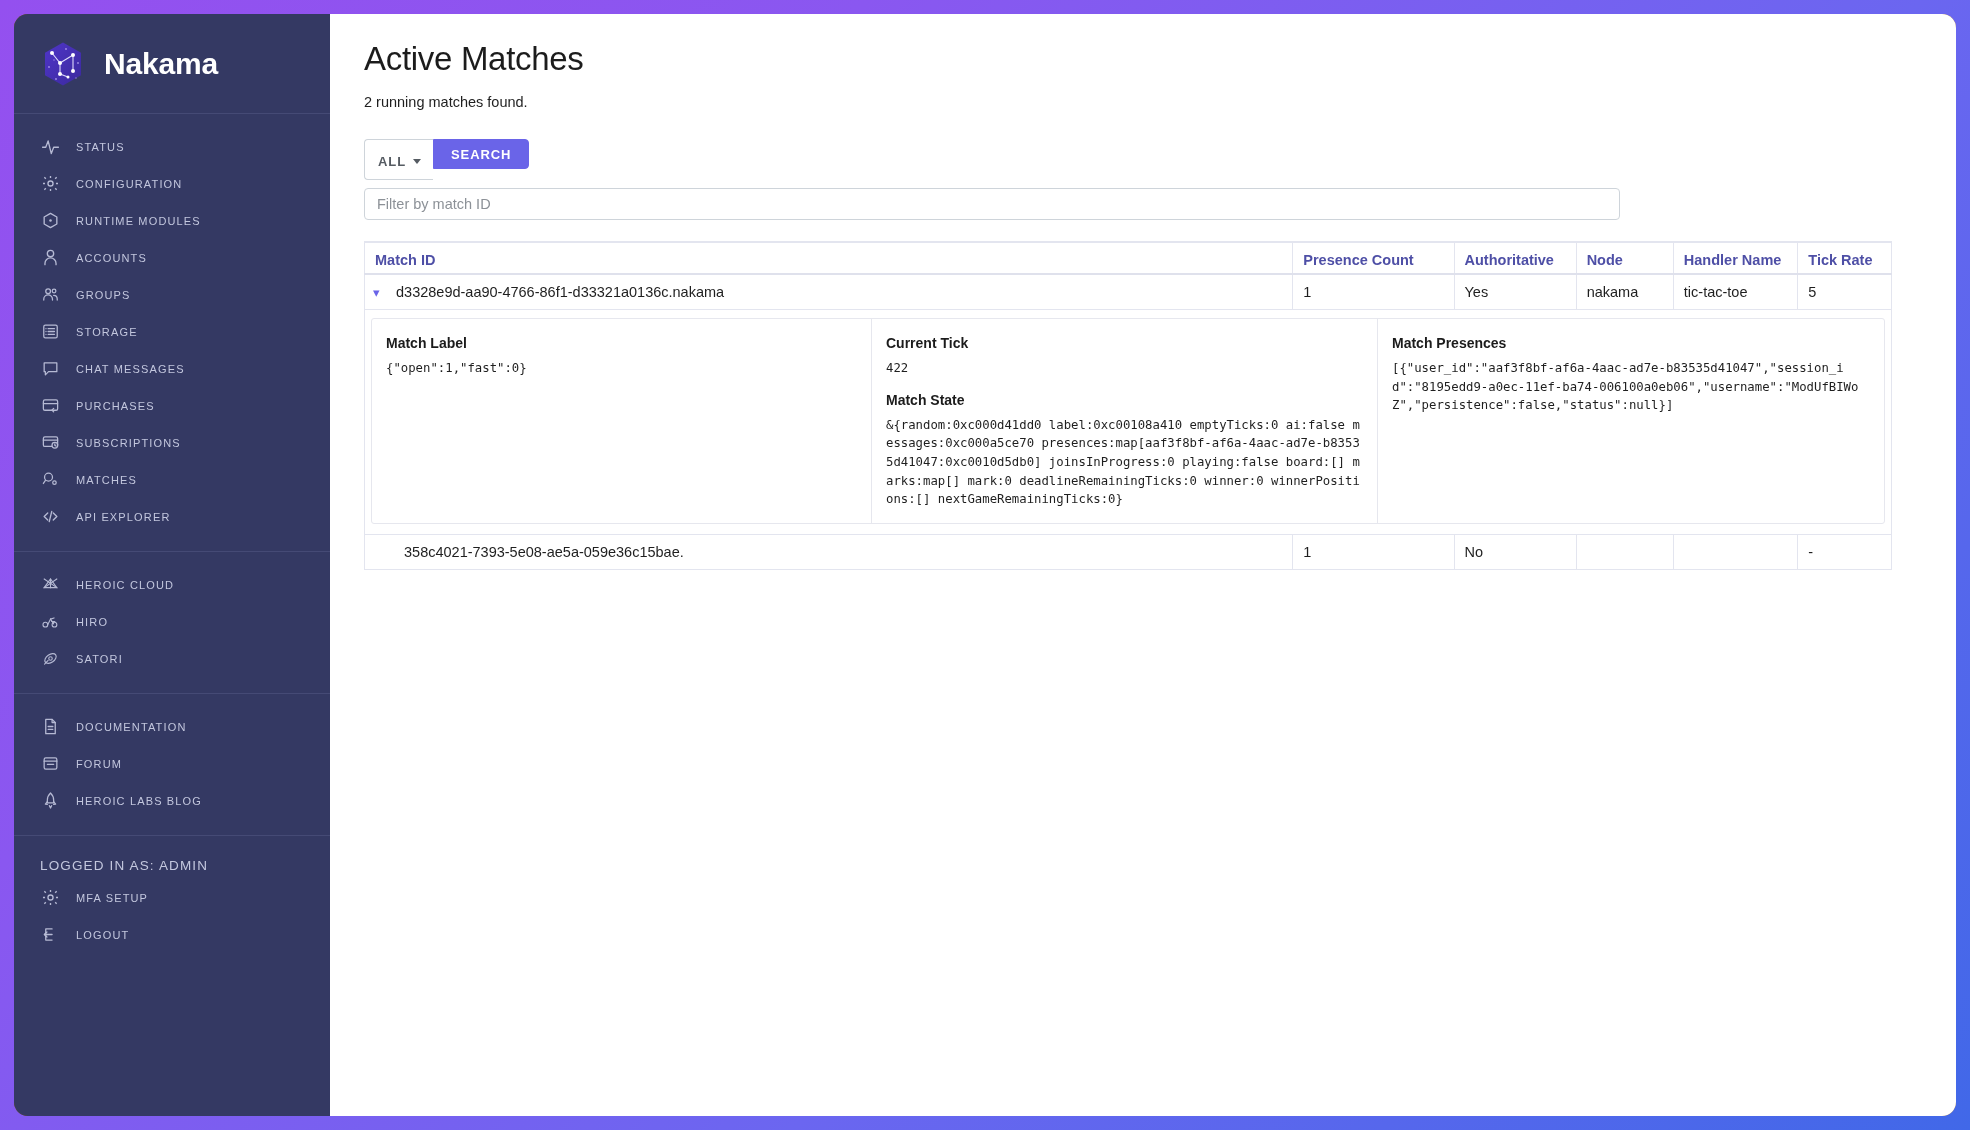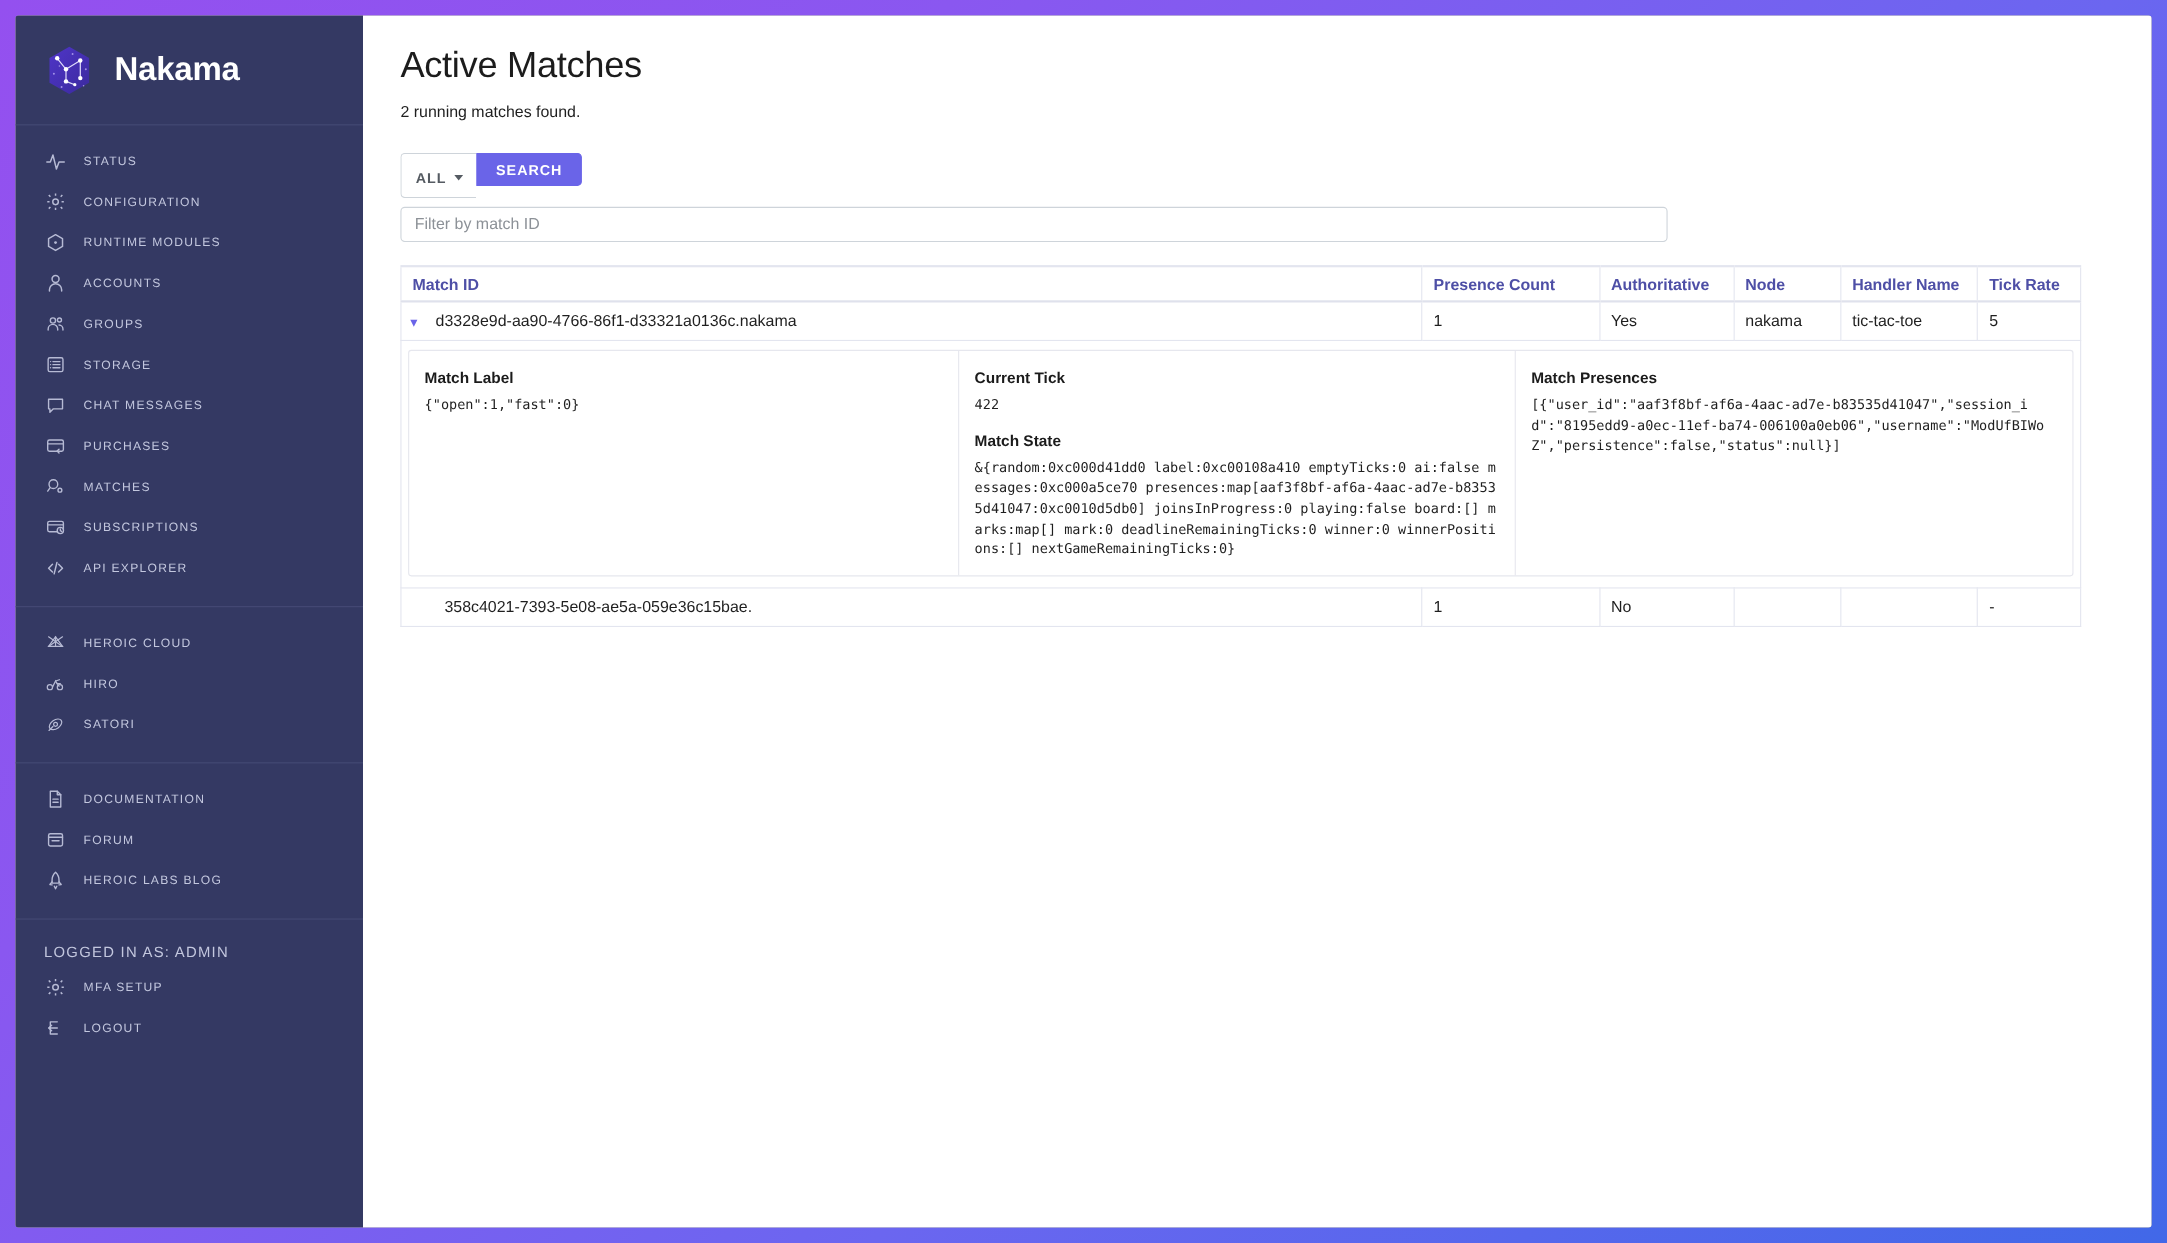--- a/index.html
+++ b/index.html
@@ -12,24 +12,24 @@
 
   body {
     font-family: "Liberation Sans", sans-serif;
     background: linear-gradient(135deg, #9450ef 0%, #8a57f0 28%, #6b66f0 62%, #4168e8 100%);
     padding: 14px;
   }
 
   .app-shell {
     width: 1942px;
     height: 1102px;
-    border-radius: 3px;
+    border-radius: 14px;
     overflow: hidden;
     display: flex;
-    background: #a3a3a3;
+    background: #a16207;
   }
 
   
   .sidebar {
     width: 316px;
     flex: 0 0 316px;
     background: #343963;
     color: #c9cce0;
     display: flex;
     flex-direction: column;
@@ -153,21 +153,21 @@
     padding: 0 17px;
     height: 30px;
     display: flex;
     align-items: center;
     cursor: pointer;
     font-family: "Liberation Sans", sans-serif;
   }
 
   .filter-input {
     display: block;
-    width: 1152px;
+    width: 1256px;
     height: 32px;
     border: 1px solid #ced4da;
     border-radius: 4px;
     padding: 0 12px;
     font-size: 14.5px;
     color: #41464b;
     font-family: "Liberation Sans", sans-serif;
     margin-bottom: 21px;
   }
   .filter-input::placeholder { color: #8c9197; }
@@ -385,38 +385,38 @@
               <path d="M3 9.5h18"></path>
               <path d="M16 20l-2.2-2.2L16 15.6"></path>
             </svg>
         </span>
         <span class="nav-label">PURCHASES</span>
       </div>
 
       <div class="nav-item">
         <span class="nav-icon">
           <svg viewBox="0 0 24 24" fill="none" stroke="currentColor" stroke-width="1.6" stroke-linecap="round">
-              <circle cx="9.5" cy="9" r="5"></circle>
-              <path d="M5.6 13.2 3 17"></path>
-              <circle cx="17" cy="16" r="2.2"></circle>
-            </svg>
-        </span>
-        <span class="nav-label">MATCHES</span>
-      </div>
-
-      <div class="nav-item">
-        <span class="nav-icon">
-          <svg viewBox="0 0 24 24" fill="none" stroke="currentColor" stroke-width="1.6" stroke-linecap="round">
               <rect x="3" y="5" width="18" height="12" rx="2"></rect>
               <path d="M3 9h18"></path>
               <circle cx="17.5" cy="15.5" r="3.6" fill="#343963"></circle>
               <path d="M17.5 13.6v2l1.4 0.9"></path>
             </svg>
         </span>
         <span class="nav-label">SUBSCRIPTIONS</span>
+      </div>
+
+      <div class="nav-item">
+        <span class="nav-icon">
+          <svg viewBox="0 0 24 24" fill="none" stroke="currentColor" stroke-width="1.6" stroke-linecap="round">
+              <circle cx="9.5" cy="9" r="5"></circle>
+              <path d="M5.6 13.2 3 17"></path>
+              <circle cx="17" cy="16" r="2.2"></circle>
+            </svg>
+        </span>
+        <span class="nav-label">MATCHES</span>
       </div>
 
       <div class="nav-item">
         <span class="nav-icon">
           <svg viewBox="0 0 24 24" fill="none" stroke="currentColor" stroke-width="1.7" stroke-linecap="round" stroke-linejoin="round">
               <path d="M8.5 7.5 4 12l4.5 4.5"></path>
               <path d="M15.5 7.5 20 12l-4.5 4.5"></path>
               <path d="M13.6 5.5 10.4 18.5"></path>
             </svg>
         </span>

